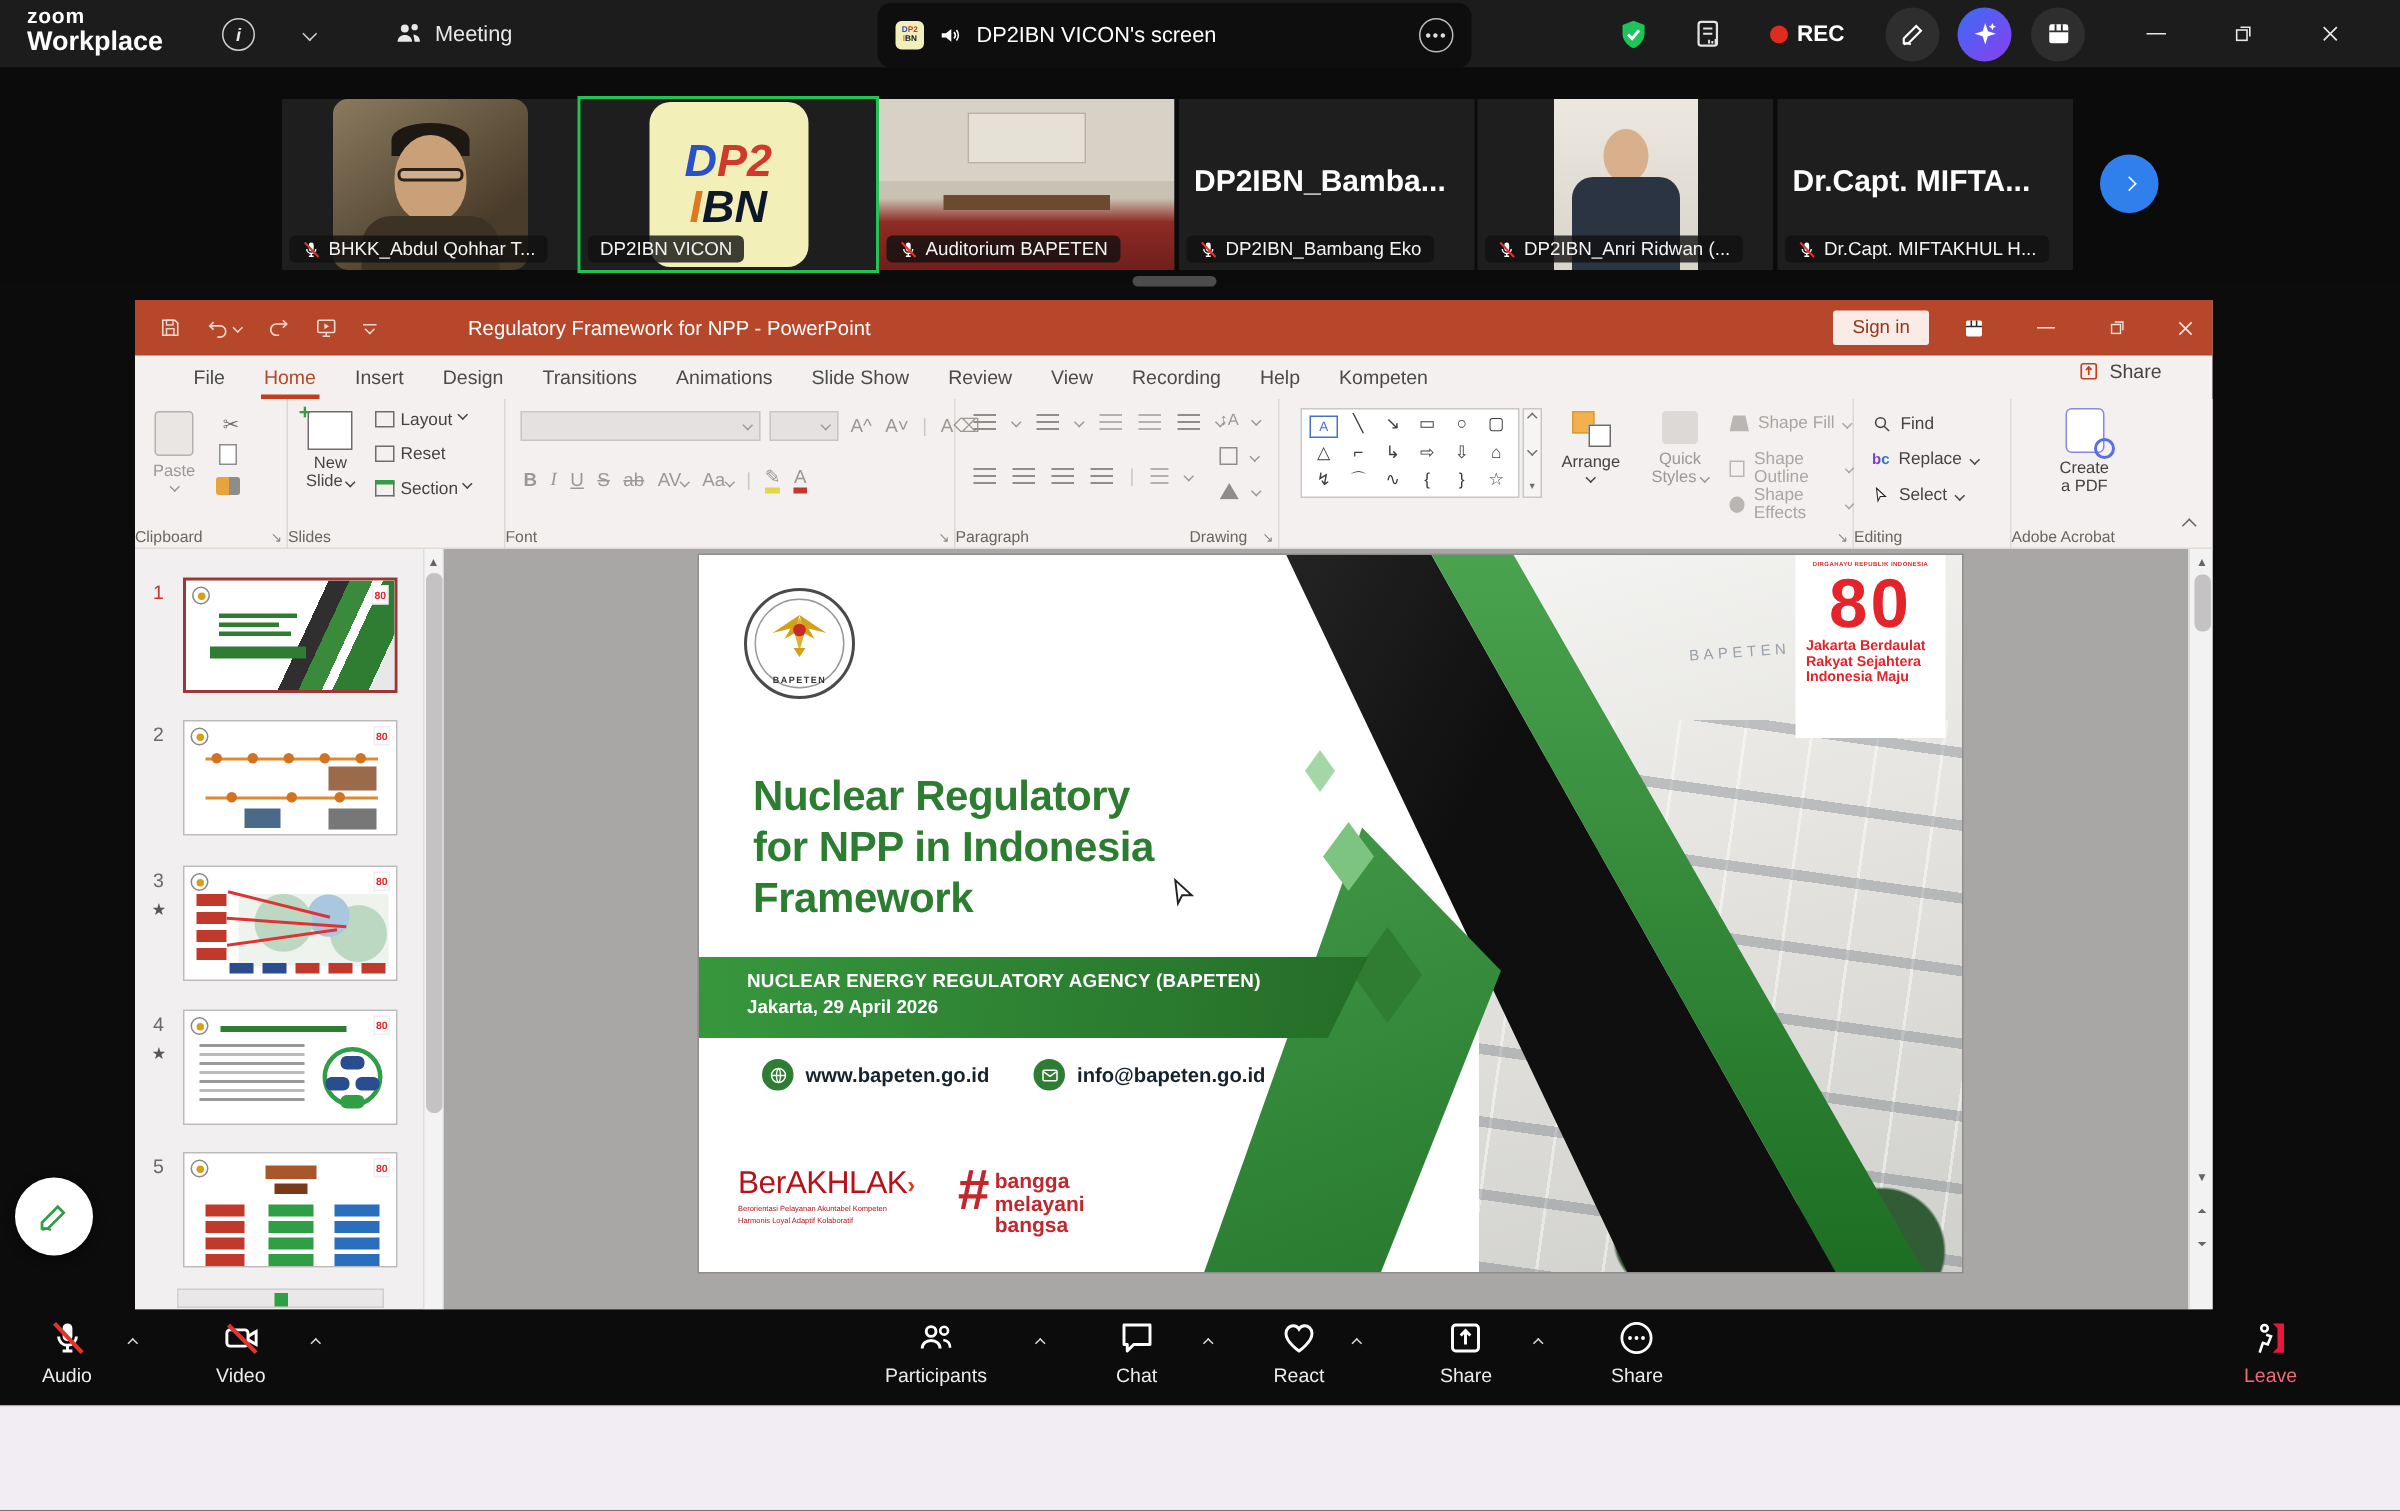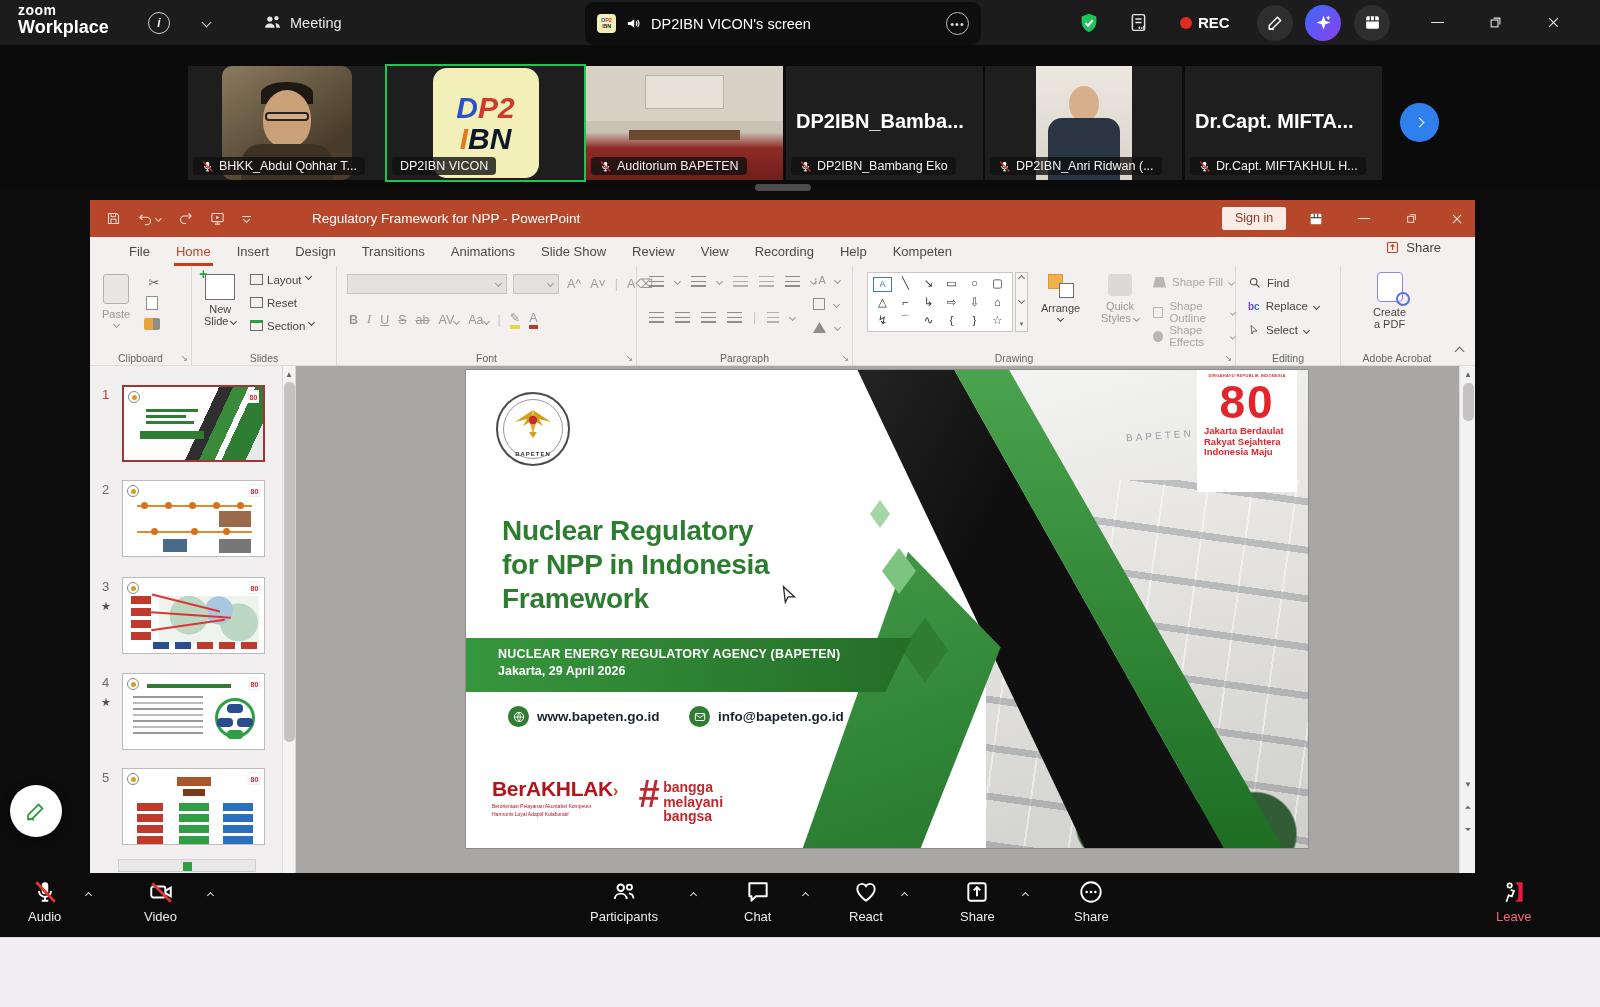--- a/index.html
+++ b/index.html
@@ -61,21 +61,21 @@
 #signin{position:absolute;left:1132px;top:7px;height:23px;line-height:23px;padding:0 13px;background:#f9ece7;color:#93371d;font-size:12.5px;border-radius:2px}
 .pwc{position:absolute;top:0;width:44px;height:37px;display:flex;align-items:center;justify-content:center;color:#fbe7e0}
 #ppt-tabs{position:absolute;left:0;top:37px;width:100%;height:29px;display:flex;padding-left:26px}
 .ptab{position:relative;padding:0 13px;line-height:29px;font-size:13px;color:#4a4a4a}
 .ptab.active{color:#b7472a}
 .ptab.active::after{content:"";position:absolute;left:11px;right:11px;bottom:0;height:3px;background:#c43e1c}
 #rshare{position:absolute;right:34px;top:40px;display:flex;align-items:center;gap:6px;font-size:13px;color:#444}
 
 #ribbon{position:absolute;left:0;top:66px;width:100%;height:100px;background:#f3f0ef;border-bottom:1px solid #dedbd9}
 .grp{position:absolute;top:0;height:100px;border-right:1px solid #dbd8d6}
-.glabel{position:absolute;bottom:2px;left:0;right:0;text-align:center;font-size:10.5px;color:#68665f}
+.glabel{position:absolute;bottom:2px;left:0;right:0;text-align:left;font-size:10.5px;color:#68665f}
 .glaunch{position:absolute;right:3px;bottom:3px;font-size:9px;color:#8b8984}
 .bigbtn{position:absolute;display:flex;flex-direction:column;align-items:center;font-size:11px;color:#9b9895;line-height:12px}
 .bigbtn.en{color:#444}
 .smrow{position:absolute;display:flex;align-items:flex-start;gap:4px;font-size:11.5px;color:#444}
 .ribic{width:16px;height:16px;display:flex;align-items:center;justify-content:center;font-size:12px;color:#6f6d6a}
 .dis{color:#a9a6a3!important}
 .fbox{background:#e4e1e0;border:1px solid #c9c6c4;height:20px}
 .glyphrow{display:flex;gap:9px;align-items:center;font-size:12.5px;color:#9b9895}
 .icl{width:15px;height:11px;background:repeating-linear-gradient(to bottom,#8f8d8a 0 1.4px,transparent 1.4px 4.6px)}
 .icl.d{background:repeating-linear-gradient(to bottom,#b3b1ae 0 1.4px,transparent 1.4px 4.6px)}
@@ -116,21 +116,21 @@
 .seal{position:absolute;left:30px;top:22px;width:74px;height:74px;border-radius:50%;background:#fff;border:2px solid #4a4a4a}
 .seal .ring{position:absolute;inset:5px;border-radius:50%;border:1px solid #999}
 .sealname{position:absolute;left:0;right:0;bottom:7px;text-align:center;font-size:6px;font-weight:bold;color:#333;letter-spacing:1px}
 #stitle{position:absolute;left:36px;top:144px;font-size:28px;font-weight:800;color:#2d7d31;line-height:34px;letter-spacing:-.3px}
 #banner{position:absolute;left:0;top:268px;width:446px;height:54px;background:linear-gradient(93deg,#37973d,#246d28);clip-path:polygon(0 0,100% 0,94% 100%,0 100%);color:#fff;padding:9px 0 0 32px}
 #banner .b1{font-size:12.5px;font-weight:800;letter-spacing:.2px}
 #banner .b2{font-size:12.5px;font-weight:800;margin-top:3px}
 .contact{position:absolute;display:flex;align-items:center;gap:8px;font-size:13.5px;font-weight:bold;color:#14232e}
 .cic{width:21px;height:21px;border-radius:50%;background:#2e7d32;display:flex;align-items:center;justify-content:center}
 #berk{position:absolute;left:26px;top:408px;line-height:1}
-#berk .bw{font-size:21px;font-weight:700;color:#b5121b;letter-spacing:-.3px}
+#berk .bw{font-size:21px;font-weight:400;color:#b5121b;letter-spacing:-.3px}
 #berk .barrow{color:#d84315;font-weight:800}
 #berk .tag{margin-top:4px;font-size:5px;color:#b5121b;line-height:7px}
 #bangga{position:absolute;left:172px;top:404px;display:flex;gap:4px;color:#c2272d}
 #bangga .hash{font-size:38px;font-weight:900;font-style:italic;line-height:40px}
 #bangga .bl{font-size:14px;font-weight:800;line-height:14.5px;padding-top:6px}
 #box80{position:absolute;left:731px;top:0;width:100px;height:122px;background:#fff;text-align:center;padding-top:3px}
 #box80 .hd{font-size:4px;font-weight:bold;color:#d32f2f;letter-spacing:.3px}
 #box80 .num{font-size:46px;font-weight:900;color:#e3242b;line-height:48px;letter-spacing:2px}
 #box80 .ln{font-size:9.5px;font-weight:800;color:#e3242b;text-align:left;padding-left:7px;line-height:10.5px}
 #cursor{position:absolute;left:312px;top:214px}

